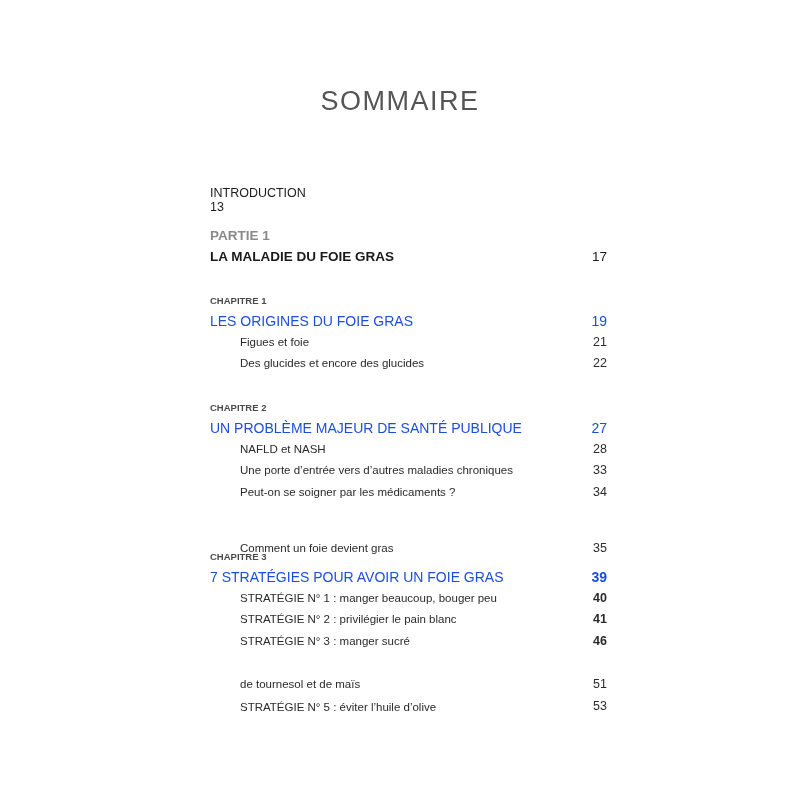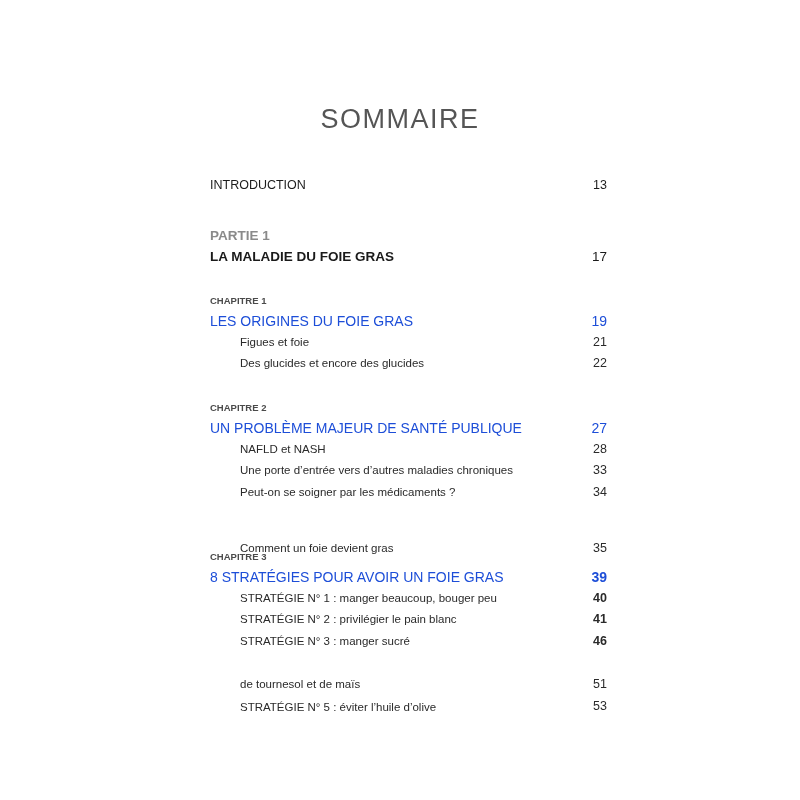--- a/index.html
+++ b/index.html
@@ -17,21 +17,21 @@
     }
     .page {
       position: absolute;
       left: 0; top: 0;
       width: 800px; height: 800px;
     }
     .title {
       position: absolute;
       left: 0;
       width: 800px;
-      top: 104px;
+      top: 86px;
       text-align: center;
       font-size: 27px;
       letter-spacing: 1.5px;
       color: #555555;
       font-weight: normal;
       margin: 0;
     }
     .row {
       position: absolute;
       left: 210px;
@@ -67,21 +67,21 @@
     .section .page-num { font-size: 12.5px; }
     .section .page-num.bold { font-weight: bold; }
   </style>
 </head>
 <body>
 
 <div class="page">
 
   <h1 class="title">SOMMAIRE</h1>
 
-  <div class="row intro" style="top:178px;">
+  <div class="row intro" style="top:186px;flex-direction:column;">
     <span>INTRODUCTION</span>
     <span class="page-num">13</span>
   </div>
 
   <div class="part-label" style="top:228px;">PARTIE 1</div>
   <div class="row part-title" style="top:249px;gap:25px;">
     <span>LA MALADIE DU FOIE GRAS</span>
     <span class="page-num" style="font-weight:normal;">17</span>
   </div>
 
@@ -116,21 +116,21 @@
     <span class="label">Peut-on se soigner par les médicaments ?</span>
     <span class="page-num">34</span>
   </div>
   <div class="row section" style="top:507px;margin-top:34px;">
     <span class="label">Comment un foie devient gras</span>
     <span class="page-num">35</span>
   </div>
 
   <div class="chapter-label" style="top:551px;">CHAPITRE 3</div>
   <div class="row chapter-title bold" style="top:569px;">
-    <span style="font-weight:normal;">8 STRATÉGIES POUR AVOIR UN FOIE GRAS</span>
+    <span style="font-weight:normal;">7 STRATÉGIES POUR AVOIR UN FOIE GRAS</span>
     <span class="page-num">39</span>
   </div>
   <div class="row section" style="top:591px;">
     <span class="label">STRATÉGIE N° 1 : manger beaucoup, bouger peu</span>
     <span class="page-num bold">40</span>
   </div>
   <div class="row section" style="top:612px;">
     <span class="label">STRATÉGIE N° 2 : privilégier le pain blanc</span>
     <span class="page-num bold">41</span>
   </div>

